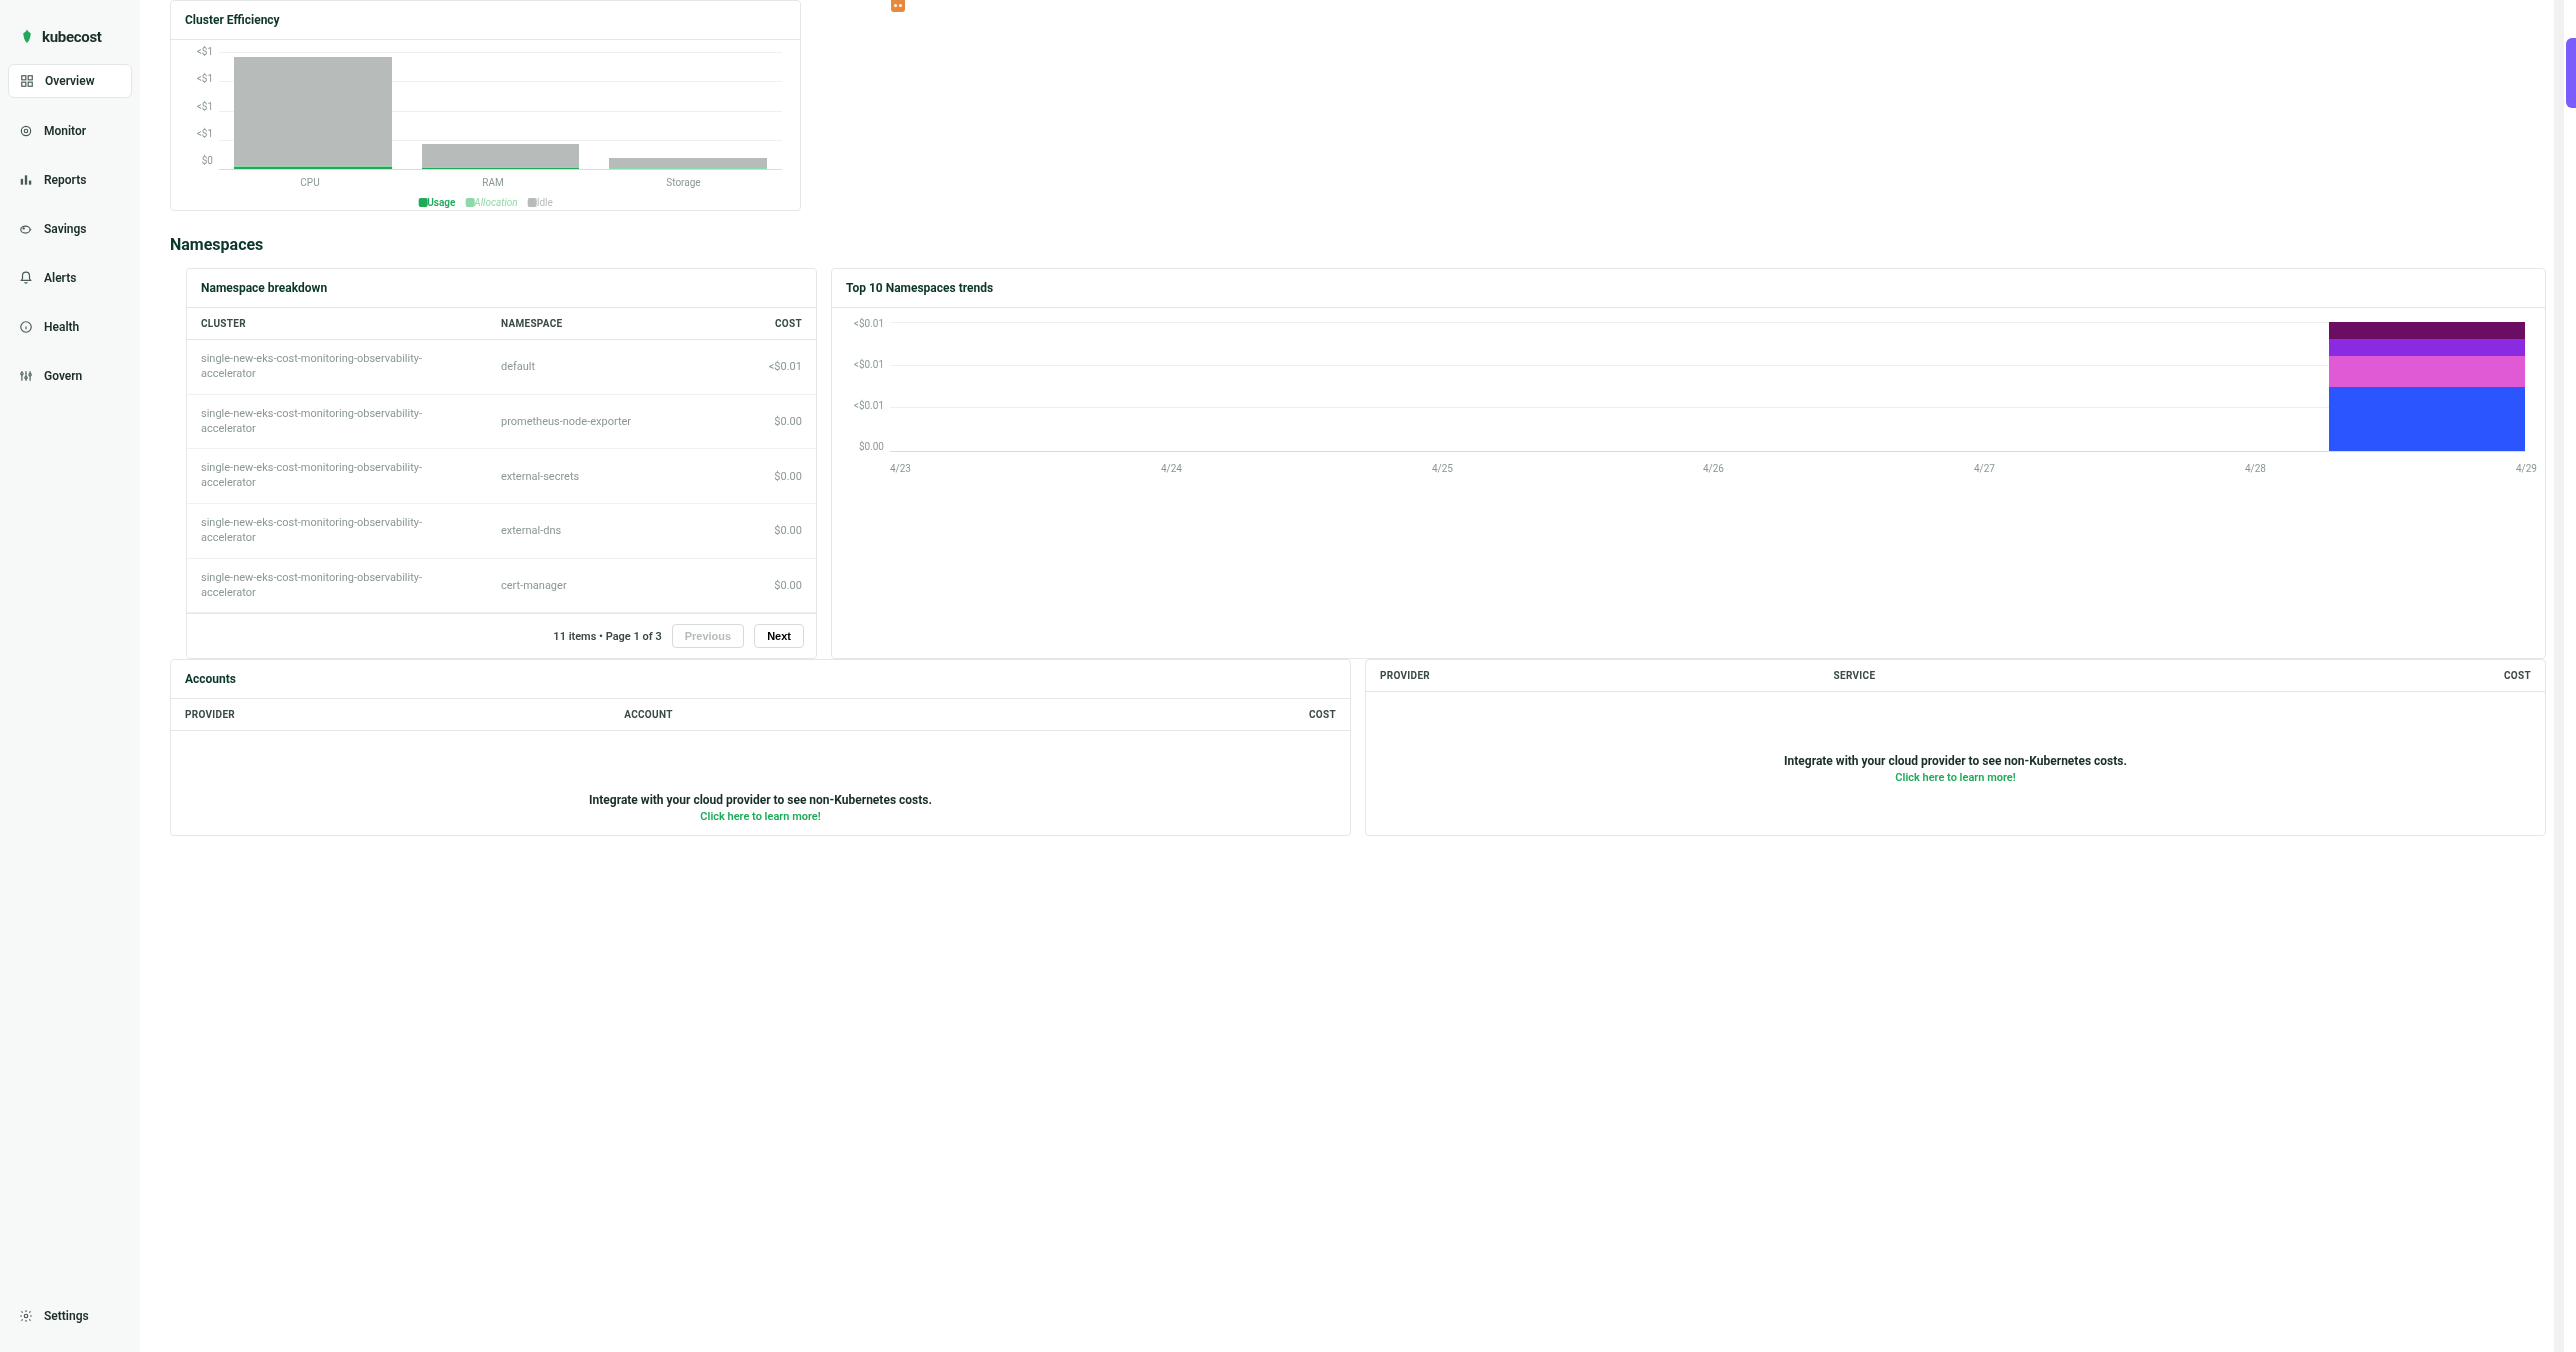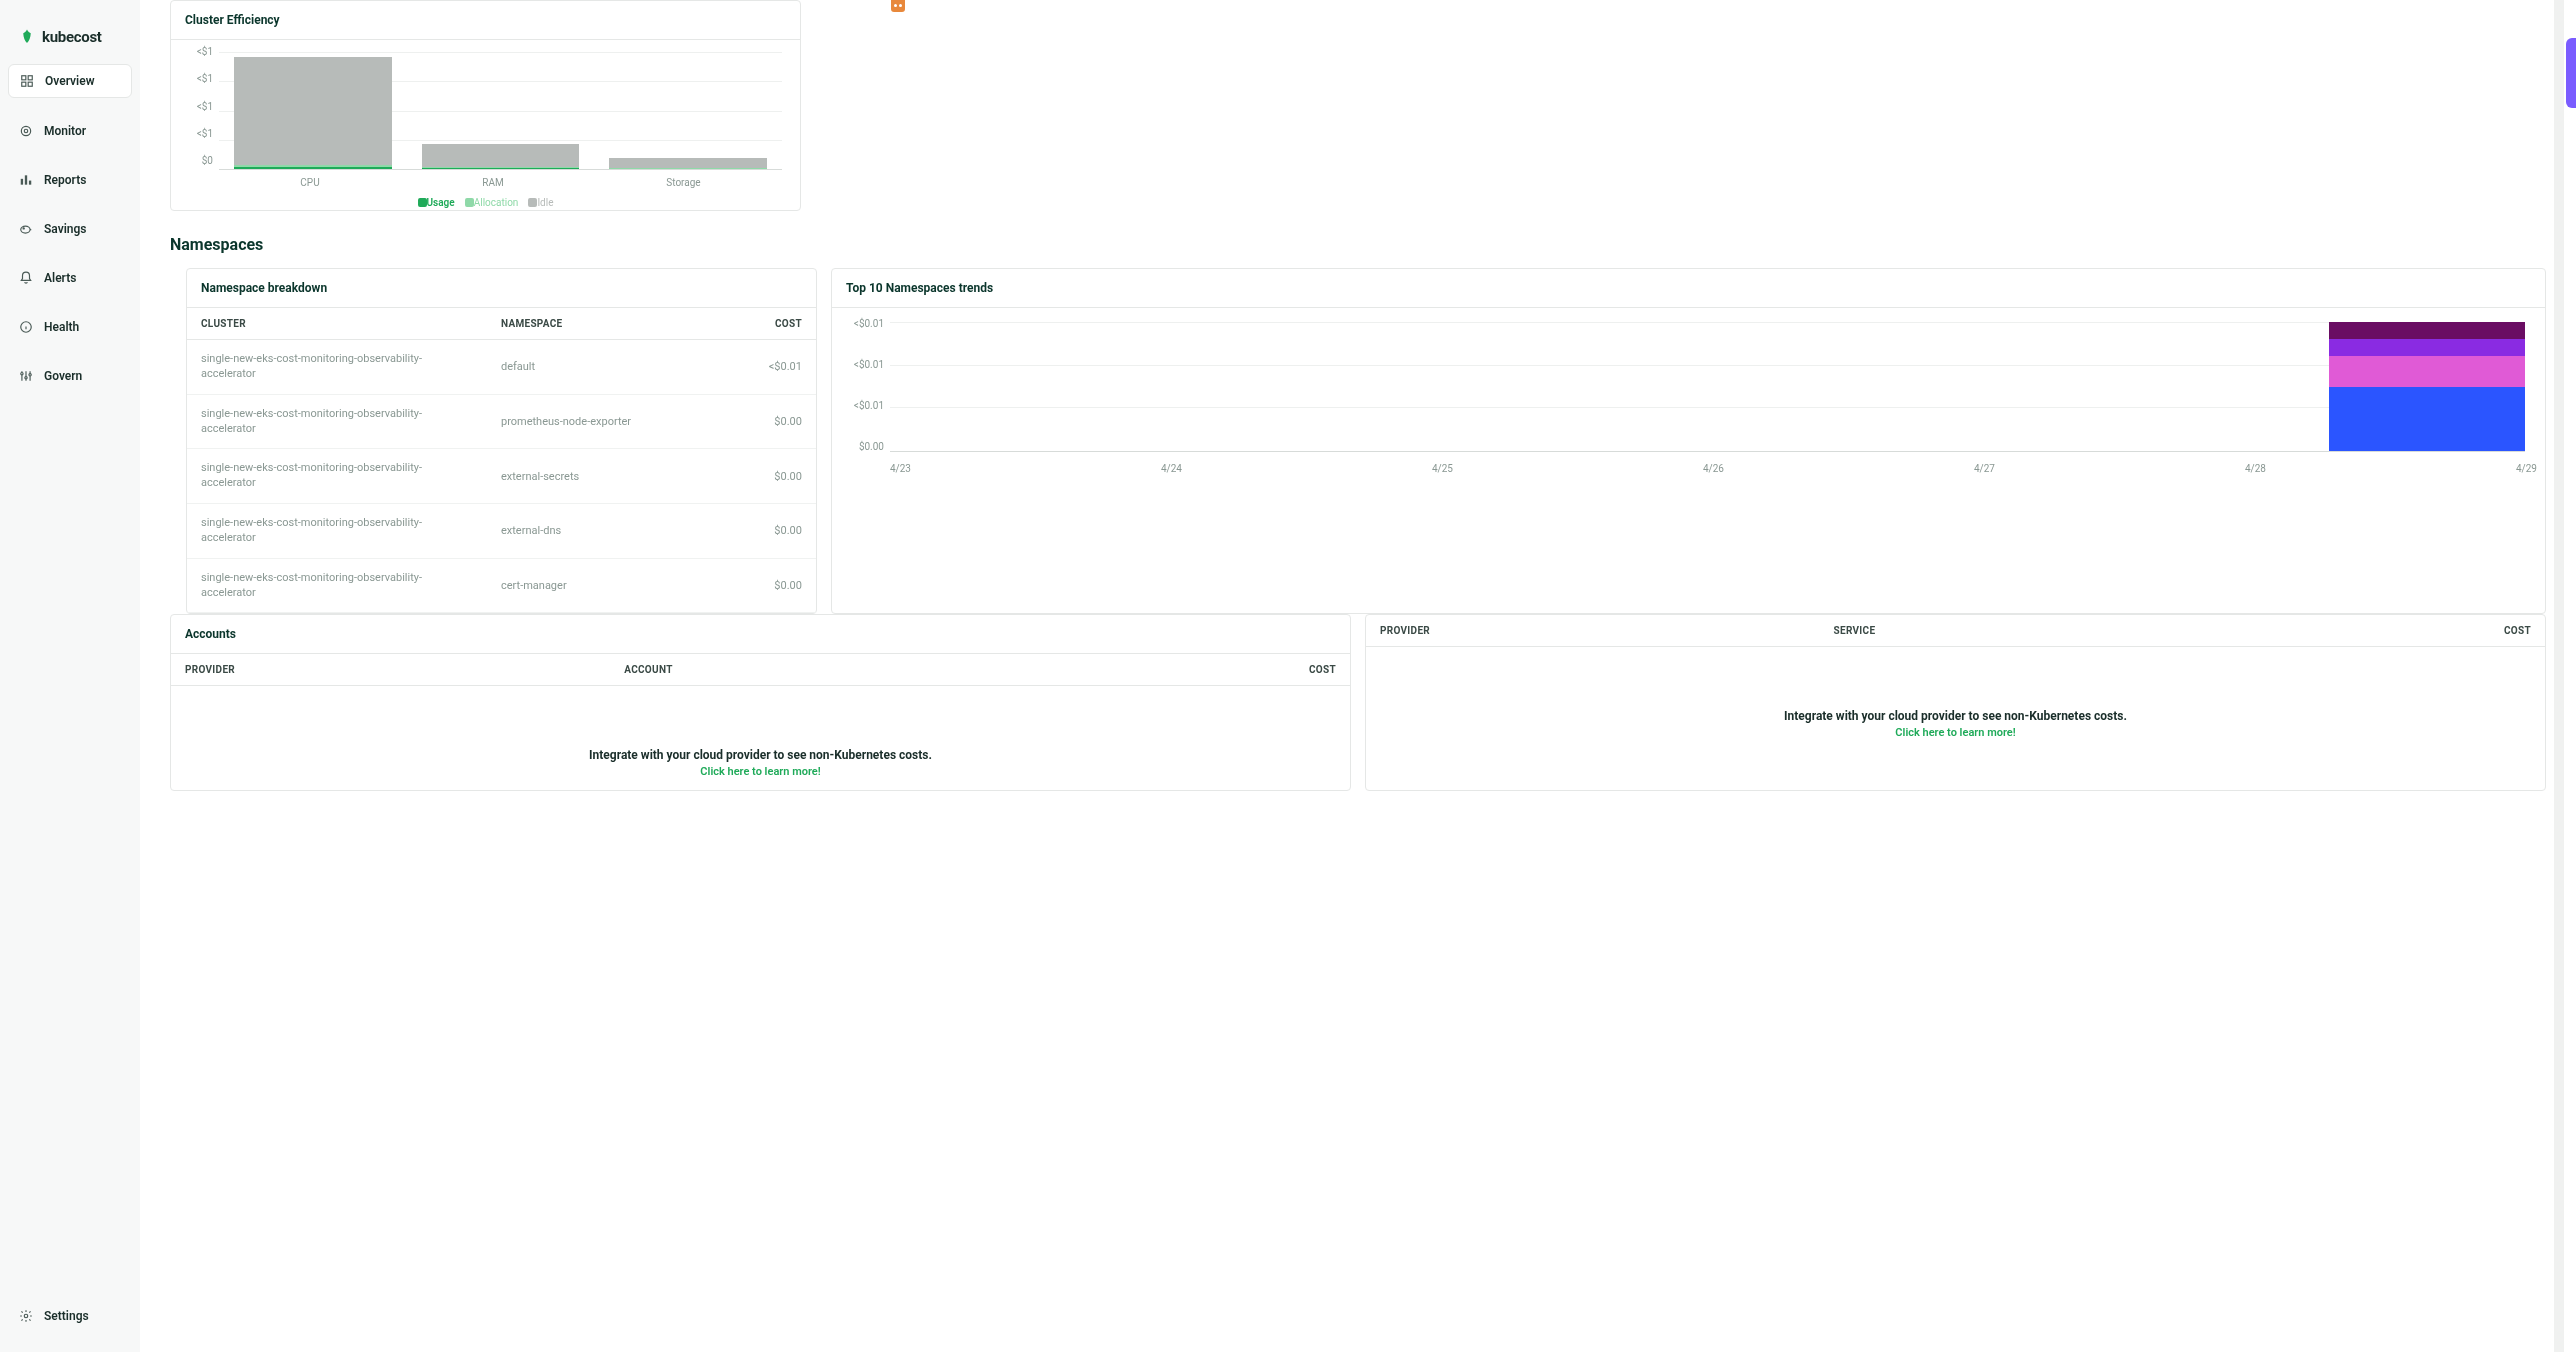--- a/index.html
+++ b/index.html
@@ -185,21 +185,21 @@
   display: flex;
   gap: 10px;
   font-size: 10px;
 }
 .legend-item { display: flex; align-items: center; }
 .legend-swatch { width: 9px; height: 9px; border-radius: 2px; display: inline-block; }
 .swatch-usage { background: #1faa59; }
 .swatch-alloc { background: #8fd9a8; }
 .swatch-idle { background: #b7bbb9; }
 .legend-usage { color: #1faa59; font-weight: 600; }
-.legend-alloc { color: #8fd9a8; }
+.legend-alloc { color: #8fd9a8; font-style: italic; }
 .legend-idle { color: #b7bbb9; }
 
 
 .row-2 { display: flex; gap: 14px; margin-top: 0; padding-left: 16px; }
 .col-left { width: 631px; }
 .col-right { flex: 1; }
 
 
 table { width: 100%; border-collapse: collapse; }
 th {
@@ -535,20 +535,25 @@
                 <td>external-dns</td>
                 <td class="right">$0.00</td>
               </tr>
               <tr>
                 <td class="cluster">single-new-eks-cost-monitoring-observability-accelerator</td>
                 <td>cert-manager</td>
                 <td class="right">$0.00</td>
               </tr>
             </tbody>
         </table>
+        <div class="table-footer">
+          <span class="page-info">11 items • Page 1 of 3</span>
+          <button class="btn disabled">Previous</button>
+          <button class="btn">Next</button>
+        </div>
       </div>
 
       <div class="card col-right">
         <div class="card-header">
             <div class="card-title">Top 10 Namespaces trends</div>
           </div>
         <div class="trends-chart">
           <div class="trends-y-axis">
             <span class="y-tick">&lt;$0.01</span>
             <span class="y-tick">&lt;$0.01</span>

